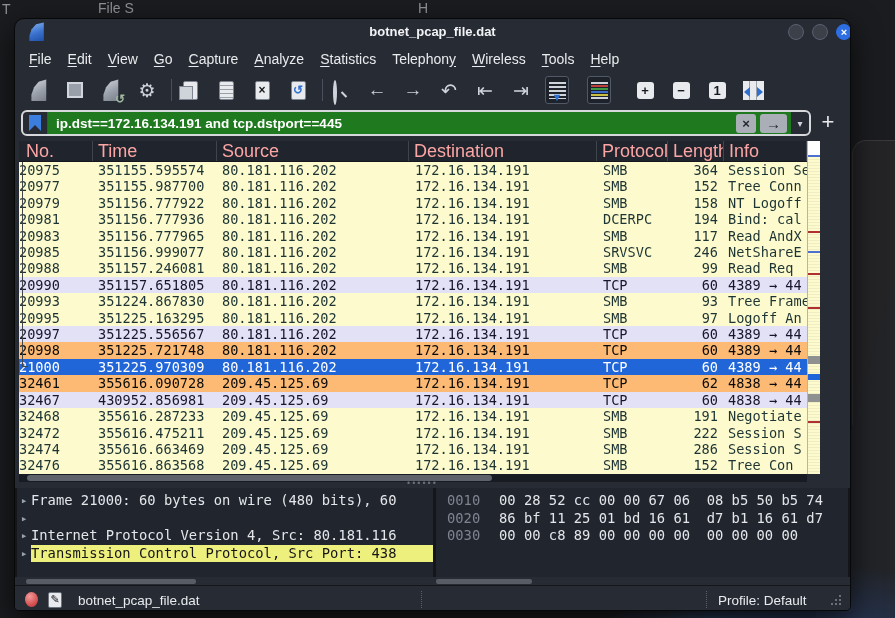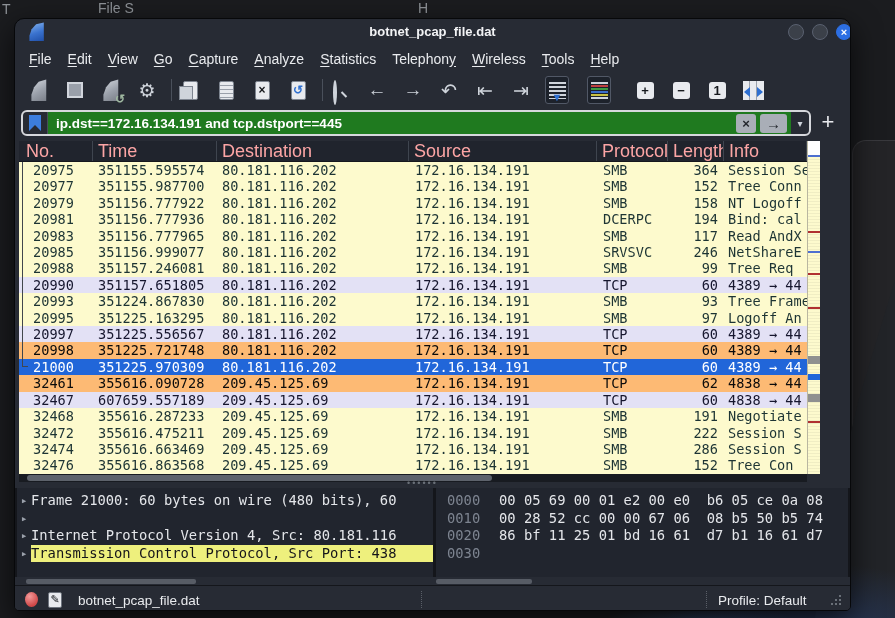--- a/index.html
+++ b/index.html
@@ -69,21 +69,21 @@
   #plheader{position:absolute;left:4px;top:122px;width:788px;height:21px;background:#20242d;display:grid;grid-template-columns:74px 124px 192px 188px 71px 56px 1fr;border-bottom:1px solid #15171d}
   .hcell{color:#fca5a5;font-size:18px;line-height:20px;padding-left:5px;border-right:1px solid #3f454f;overflow:hidden;white-space:nowrap}
   .hcell.first{padding-left:7px}
   #plrows{position:absolute;left:4px;top:143px;width:788px;height:312px;overflow:hidden;background:#1b1e24}
   .prow{display:grid;grid-template-columns:74px 124px 192px 188px 71px 56px 1fr;height:16.42px;line-height:16.4px;font-family:"DejaVu Sans Mono",monospace;font-size:13.6px}
   .prow.smb{background:#fdfacd;color:#1d3434}
   .prow.tcp{background:#e3e1f5;color:#16162e}
   .prow.gray{background:#fdba74;color:#0b0b0b}
   .prow.selected{background:#2166d9;color:#fff}
   .pc{overflow:hidden;white-space:pre}
-  .c-no{text-align:center;padding-right:5px}
+  .c-no{text-align:left;padding-right:5px}
   .c-time{padding-left:5px}
   .c-source{padding-left:5px}
   .c-destination{padding-left:6px}
   .c-protocol{padding-left:6px}
   .c-length{text-align:right;padding-right:6px}
   .c-info{padding-left:4px}
   #related-line{position:absolute;left:3px;top:0;width:6px;height:205px;border-left:1px solid #41464d;border-bottom:1px solid #41464d;pointer-events:none}
   
   #minimap{position:absolute;left:792px;top:122px;width:13px;height:333px;background:#fdfacd;border-left:1px solid #b9b6a0;background-image:repeating-linear-gradient(rgba(0,0,0,.05) 0 1px,transparent 1px 3px)}
   .mk{position:absolute;left:0;width:100%}
@@ -229,22 +229,22 @@
           <span class="fbtn apply">→</span>
         </div>
         <div id="caret-zone">▾</div>
       </div>
       <div id="filter-add">+</div>
     </div>
 
     <div id="plheader">
       <span class="hcell first">No.</span>
       <span class="hcell">Time</span>
+      <span class="hcell">Source</span>
       <span class="hcell">Destination</span>
-      <span class="hcell">Source</span>
       <span class="hcell">Protocol</span>
       <span class="hcell">Length</span>
       <span class="hcell">Info</span>
     </div>
 
     <div id="plrows">
       <div id="related-line"></div>
     <div class="prow smb">
           <span class="pc c-no">20975</span>
           <span class="pc c-time">351155.595574</span>
@@ -299,21 +299,21 @@
           <span class="pc c-length">246</span>
           <span class="pc c-info">NetShareE</span>
         </div>
         <div class="prow smb">
           <span class="pc c-no">20988</span>
           <span class="pc c-time">351157.246081</span>
           <span class="pc c-source">80.181.116.202</span>
           <span class="pc c-destination">172.16.134.191</span>
           <span class="pc c-protocol">SMB</span>
           <span class="pc c-length">99</span>
-          <span class="pc c-info">Tree Req</span>
+          <span class="pc c-info">Read Req</span>
         </div>
         <div class="prow tcp">
           <span class="pc c-no">20990</span>
           <span class="pc c-time">351157.651805</span>
           <span class="pc c-source">80.181.116.202</span>
           <span class="pc c-destination">172.16.134.191</span>
           <span class="pc c-protocol">TCP</span>
           <span class="pc c-length">60</span>
           <span class="pc c-info">4389 → 44</span>
         </div>
@@ -366,21 +366,21 @@
           <span class="pc c-no">32461</span>
           <span class="pc c-time">355616.090728</span>
           <span class="pc c-source">209.45.125.69</span>
           <span class="pc c-destination">172.16.134.191</span>
           <span class="pc c-protocol">TCP</span>
           <span class="pc c-length">62</span>
           <span class="pc c-info">4838 → 44</span>
         </div>
         <div class="prow tcp">
           <span class="pc c-no">32467</span>
-          <span class="pc c-time">607659.557189</span>
+          <span class="pc c-time">430952.856981</span>
           <span class="pc c-source">209.45.125.69</span>
           <span class="pc c-destination">172.16.134.191</span>
           <span class="pc c-protocol">TCP</span>
           <span class="pc c-length">60</span>
           <span class="pc c-info">4838 → 44</span>
         </div>
         <div class="prow smb">
           <span class="pc c-no">32468</span>
           <span class="pc c-time">355616.287233</span>
           <span class="pc c-source">209.45.125.69</span>
@@ -440,24 +440,23 @@
     <div id="panes">
       <div id="detailpane">
           <div class="pad"></div>
           <div class="dline"><span class="tri">▸</span><span class="txt">Frame 21000: 60 bytes on wire (480 bits), 60</span></div>
           <div class="dline"><span class="tri">▸</span></div>
           <div class="dline"><span class="tri">▸</span><span class="txt">Internet Protocol Version 4, Src: 80.181.116</span></div>
           <div class="dline sel"><span class="tri">▸</span><span class="txt">Transmission Control Protocol, Src Port: 438</span></div>
         </div>
       <div id="hexpane">
           <div class="pad"></div>
-          <div class="hexrow"><span class="off">0000</span><span class="bytes">00 05 69 00 01 e2 00 e0  b6 05 ce 0a 08</span></div>
           <div class="hexrow"><span class="off">0010</span><span class="bytes">00 28 52 cc 00 00 67 06  08 b5 50 b5 74</span></div>
           <div class="hexrow"><span class="off">0020</span><span class="bytes">86 bf 11 25 01 bd 16 61  d7 b1 16 61 d7</span></div>
-          <div class="hexrow"><span class="off">0030</span></div>
+          <div class="hexrow"><span class="off">0030</span><span class="bytes">00 00 c8 89 00 00 00 00  00 00 00 00</span></div>
         </div>
     </div>
     <div class="pane-scroll-thumb" id="dscroll"></div>
     <div class="pane-scroll-thumb" id="hscroll2"></div>
 
     <div id="statusbar">
       <div id="expert-dot"></div>
       <div class="notepad">✎</div>
       <span id="sb-file">botnet_pcap_file.dat</span>
       <div class="sbsep" id="sbsep1"></div>

